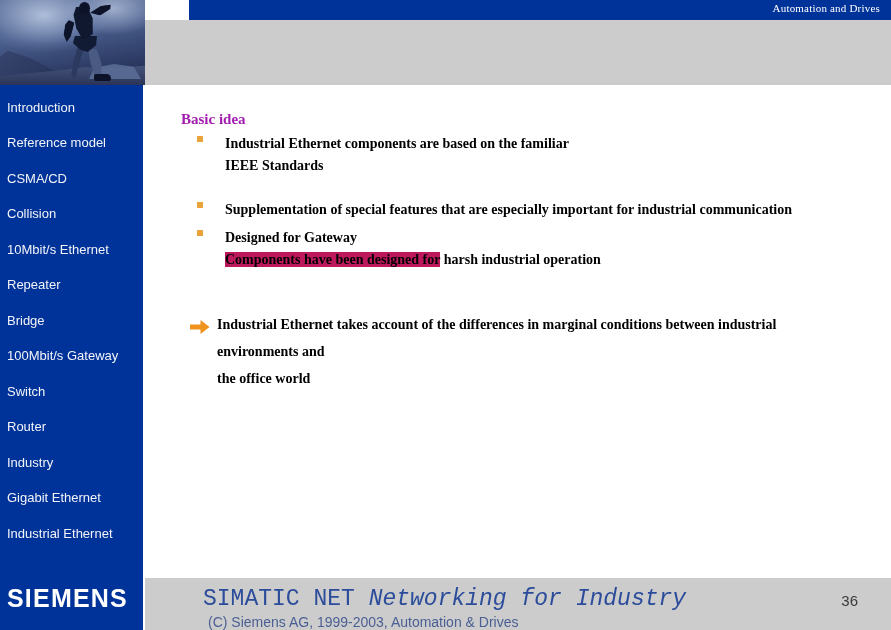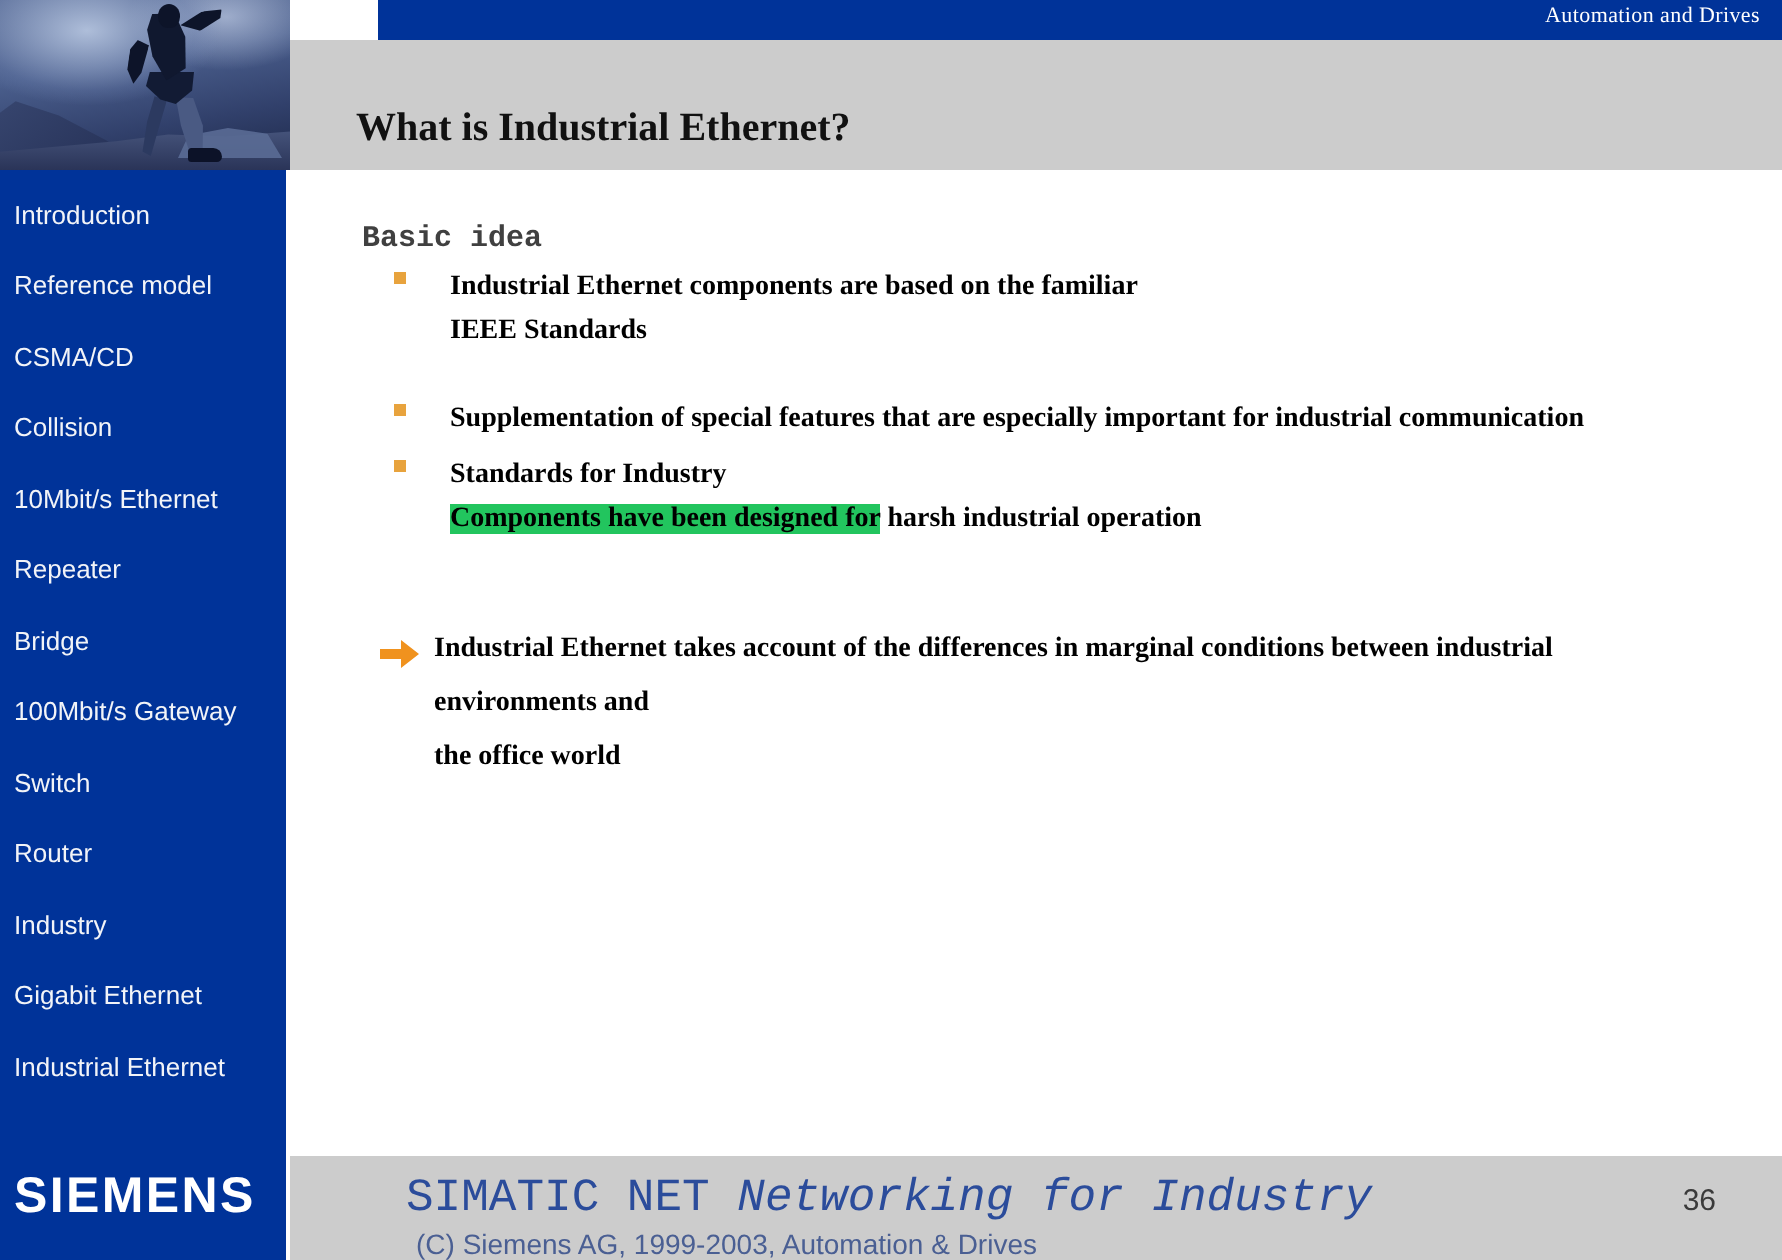--- a/index.html
+++ b/index.html
@@ -209,24 +209,24 @@
     left: 145px;
     top: 85px;
     width: 746px;
     height: 487px;
     background: #ffffff;
   }
   #section-heading {
     position: absolute;
     left: 36px;
     top: 26px;
-    font-family: Liberation Mono, monospace;
+    font-family: Liberation Serif, serif;
     font-weight: bold;
     font-size: 15px;
-    color: #404040;
+    color: #a21caf;
   }
   .bullet-row {
     position: absolute;
     left: 52px;
   }
   .bullet-sq {
     position: absolute;
     left: 0;
     top: 7px;
     width: 6px;
@@ -247,21 +247,21 @@
   .sub-line {
     position: absolute;
     left: 80px;
     font-family: "Liberation Serif", serif;
     font-weight: bold;
     font-size: 14px;
     color: #000000;
     white-space: nowrap;
   }
   .hl {
-    background: #22c55e;
+    background: #be185d;
     font-family: Liberation Serif, serif;
   }
 
   
   #arrow-row {
     position: absolute;
     left: 45px;
     top: 232px;
   }
   #arrow-icon {
@@ -365,21 +365,20 @@
   <div class="fig-shorts"></div>
   <div class="fig-torso"></div>
   <div class="fig-head"></div>
 </div>
 
 <div id="top-bar">
   <div id="division-label">Automation and Drives</div>
 </div>
 
 <div id="title-band">
-  <div id="slide-title">What is Industrial Ethernet?</div>
 </div>
 
 <div id="sidebar">
   <div class="nav-item" style="top:15px">Introduction</div>
   <div class="nav-item" style="top:50px">Reference model</div>
   <div class="nav-item" style="top:86px">CSMA/CD</div>
   <div class="nav-item" style="top:121px">Collision</div>
   <div class="nav-item" style="top:157px">10Mbit/s Ethernet</div>
   <div class="nav-item" style="top:192px">Repeater</div>
   <div class="nav-item" style="top:228px">Bridge</div>
@@ -401,21 +400,21 @@
   </div>
   <div class="sub-line" style="top:73px">IEEE Standards</div>
 
   <div class="bullet-row" style="top:110px">
     <span class="bullet-sq"></span>
     <span class="bullet-text">Supplementation of special features that are especially important for industrial communication</span>
   </div>
 
   <div class="bullet-row" style="top:138px">
     <span class="bullet-sq"></span>
-    <span class="bullet-text">Standards for Industry</span>
+    <span class="bullet-text">Designed for Gateway</span>
   </div>
   <div class="sub-line" style="top:167px"><span class="hl">Components have been designed for</span><span> harsh industrial operation</span></div>
 
   <div id="arrow-row">
     <svg id="arrow-icon" viewBox="0 0 20 16">
       <path d="M0 5.5 H10.5 V1 L19.5 8 L10.5 15 V10.5 H0 Z" fill="#f0921e"></path>
     </svg>
     <span id="arrow-text-1">Industrial Ethernet takes account of the differences in marginal conditions between industrial</span>
     <span id="arrow-text-2">environments and</span>
     <span id="arrow-text-3">the office world</span>

